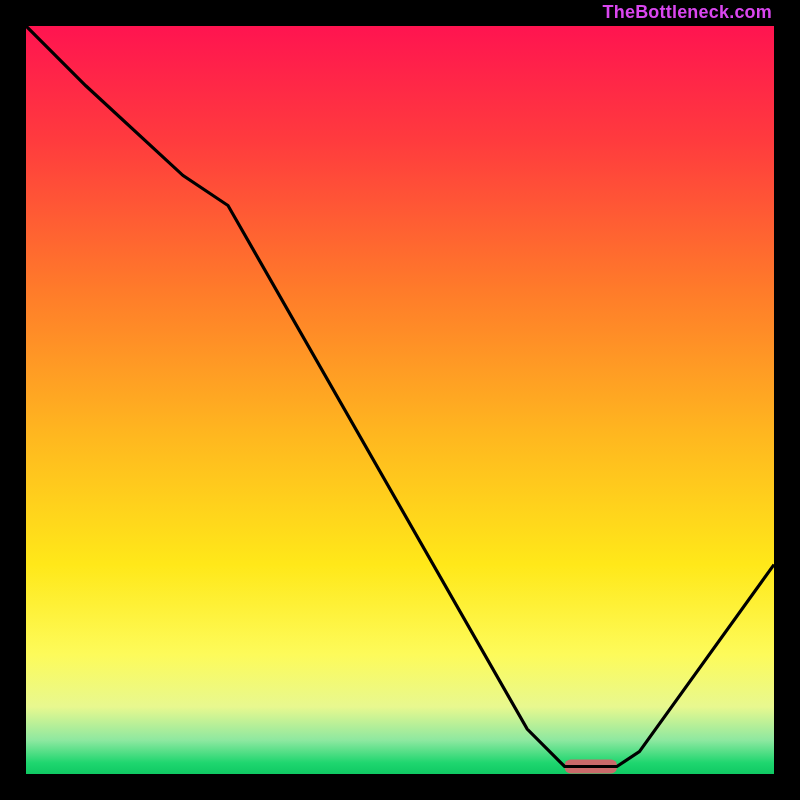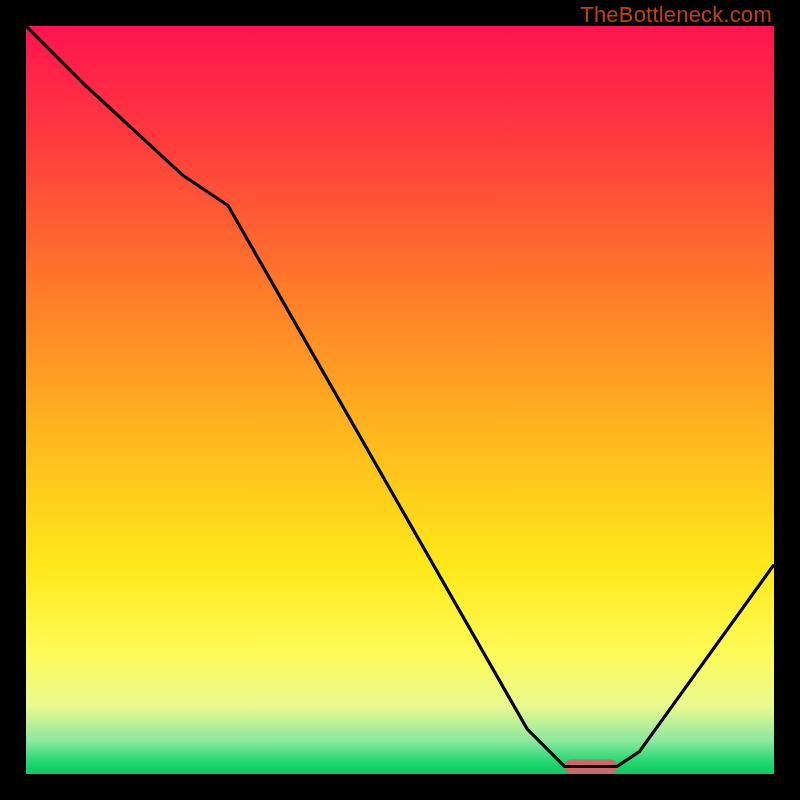--- a/index.html
+++ b/index.html
@@ -23,23 +23,23 @@
     position: absolute;
     left: 0;
     top: 0;
     width: 748px;
     height: 748px;
   }
   .watermark {
     position: absolute;
     top: 2px;
     right: 28px;
-    color: #c2410c;
-    font-size: 22px;
-    font-weight: normal;
+    color: #d946ef;
+    font-size: 18px;
+    font-weight: bold;
     font-family: Arial, sans-serif;
     letter-spacing: 0.2px;
   }
   svg {
     display: block;
   }
 </style>
 </head>
 <body>
 

